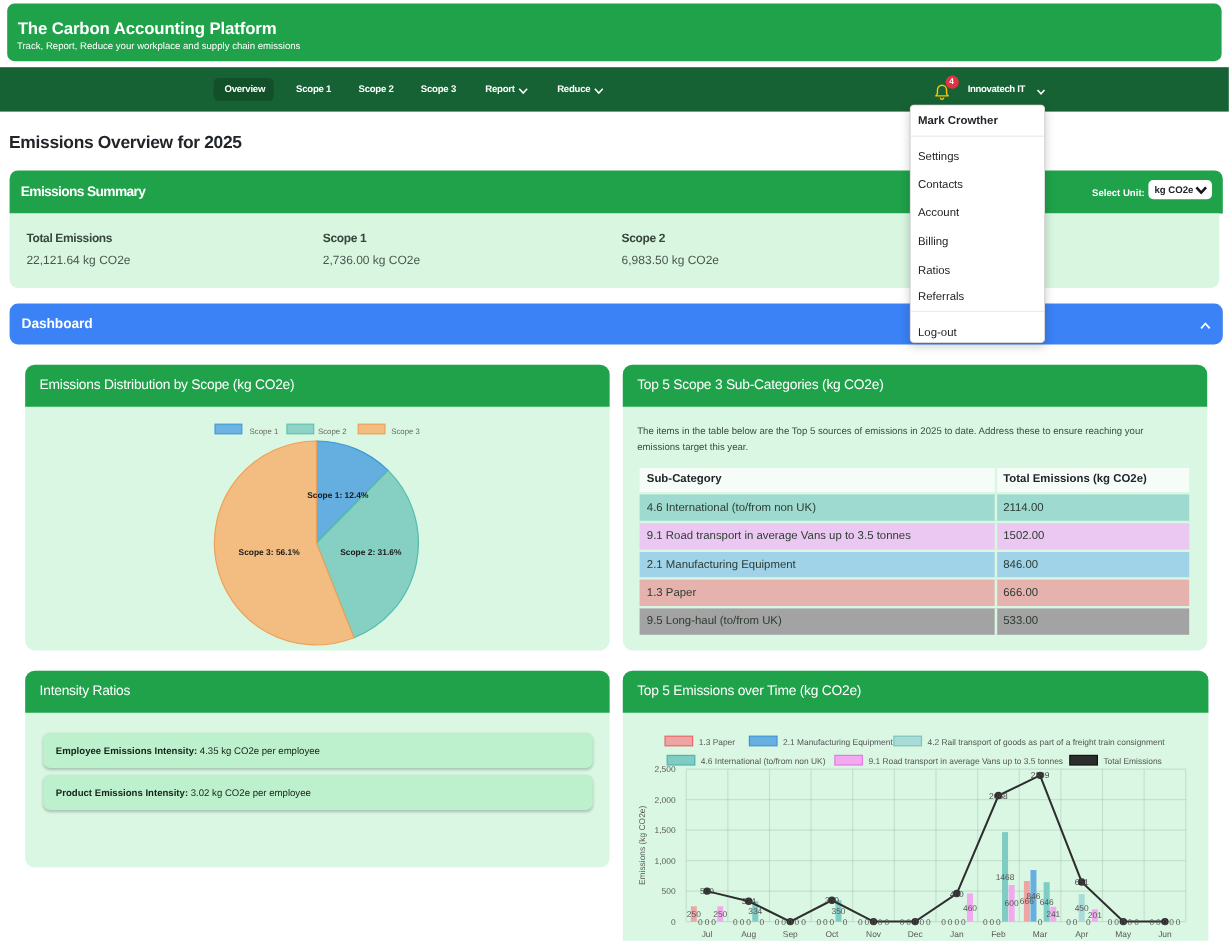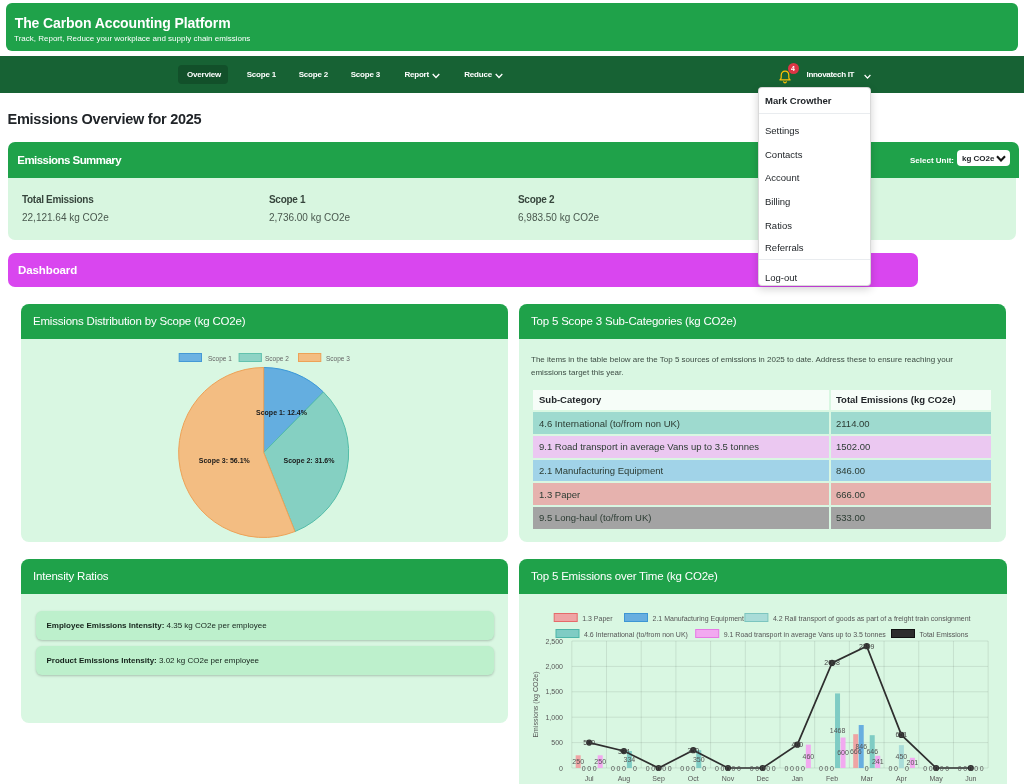--- a/index.html
+++ b/index.html
@@ -31,21 +31,21 @@
 .sumbar .t { position:absolute; left:9.3px; top:0; height:48px; line-height:36px; font-size:11.5px; letter-spacing:-0.55px; font-weight:bold; color:#fff; }
 .sellabel { position:absolute; left:898px; width:48px; top:14px; font-size:8px; font-weight:bold; color:#fff; text-align:right; white-space:nowrap; }
 .sel { position:absolute; left:949px; top:7.5px; width:53px; height:16.5px; background:#fff; border-radius:4px; }
 .sel .v { position:absolute; left:5px; top:4px; font-size:8px; font-weight:bold; color:#212529; }
 .sumbody { left:8px; top:178.2px; width:1008px; height:61.8px; background:#d8f6e0; border-radius:0 0 7px 7px; }
 .scol { position:absolute; top:16px; }
 .scol .l { font-size:10px; letter-spacing:-0.3px; font-weight:bold; color:#37463d; }
 .scol .v { font-size:10px; color:#49584e; margin-top:7px; }
 
 
-.dashbar { left:8px; top:253px; width:910px; height:34px; background:#d946ef; border-radius:7px; }
+.dashbar { left:8px; top:253px; width:1011px; height:34px; background:#3b82f6; border-radius:7px; }
 .dashbar .t { position:absolute; left:10px; top:0; height:34px; line-height:34px; font-size:11.5px; letter-spacing:-0.1px; font-weight:bold; color:#fff; }
 
 
 .card { border-radius:8px; background:#d9f7e2; }
 .card .hd { position:absolute; left:0; top:0; width:100%; height:34.5px; background:#1fa24a; border-radius:8px 8px 0 0; }
 .card .hd .t { position:absolute; left:12px; top:0; height:34.5px; line-height:34.5px; font-size:11.5px; letter-spacing:-0.2px; font-weight:normal; color:#fff; }
 .cardA { left:21px; top:304px; width:487px; height:238px; }
 .cardB { left:519px; top:304px; width:487px; height:238px; }
 .cardC { left:21px; top:559px; width:487px; height:164px; }
 .cardD { left:519px; top:559px; width:488px; height:225px; border-radius:8px 8px 0 0; }

